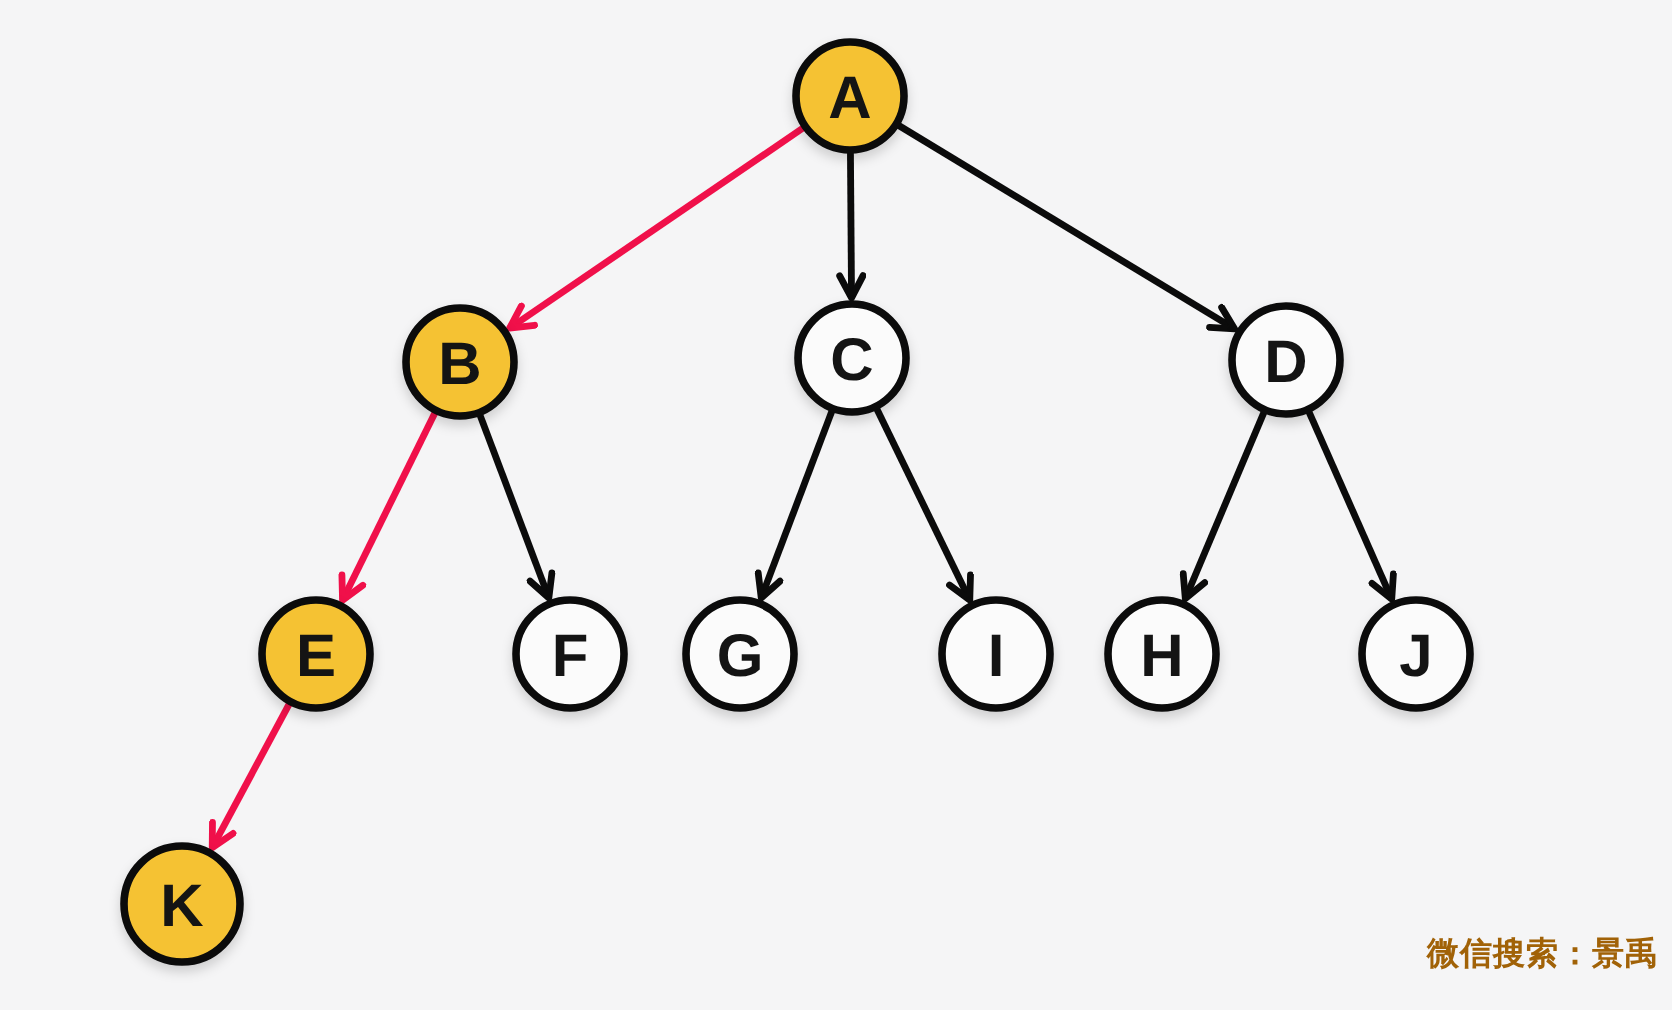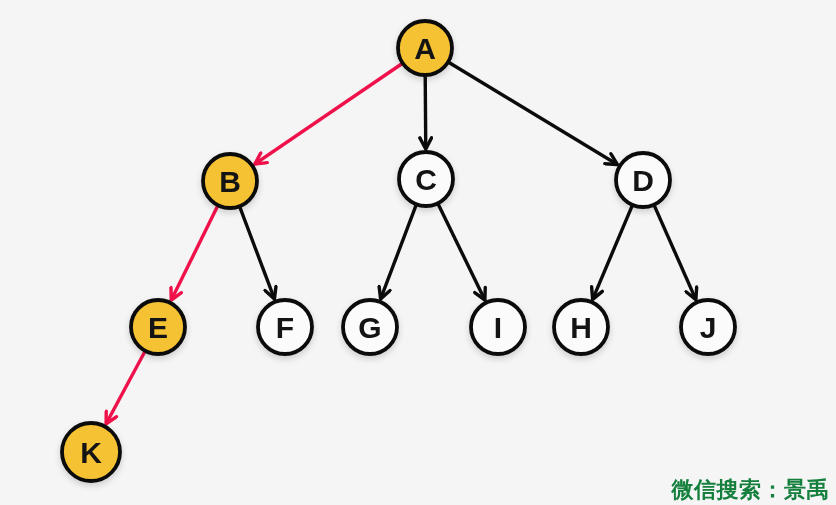--- a/index.html
+++ b/index.html
@@ -17,25 +17,25 @@
   svg { display: block; }
   .node-label {
     font-family: "Liberation Sans", "DejaVu Sans", sans-serif;
     font-weight: bold;
     font-size: 30px;
     pointer-events: none;
   }
   .watermark {
     position: absolute;
     right: 7px;
-    bottom: 0;
+    bottom: 17px;
     font-family: "Liberation Sans", "DejaVu Sans", sans-serif;
     font-weight: bold;
-    font-size: 22px;
-    color: #15803d;
+    font-size: 16px;
+    color: #a16207;
     letter-spacing: 0.5px;
   }
 </style>
 </head>
 <body>
 
 <div class="stage">
   <svg id="tree-svg" width="836" height="505" viewBox="0 0 836 505">
       <defs>
         <marker id="ah-black" markerUnits="userSpaceOnUse" viewBox="0 0 16 14" markerWidth="17" markerHeight="15" refX="13" refY="7" orient="auto">

